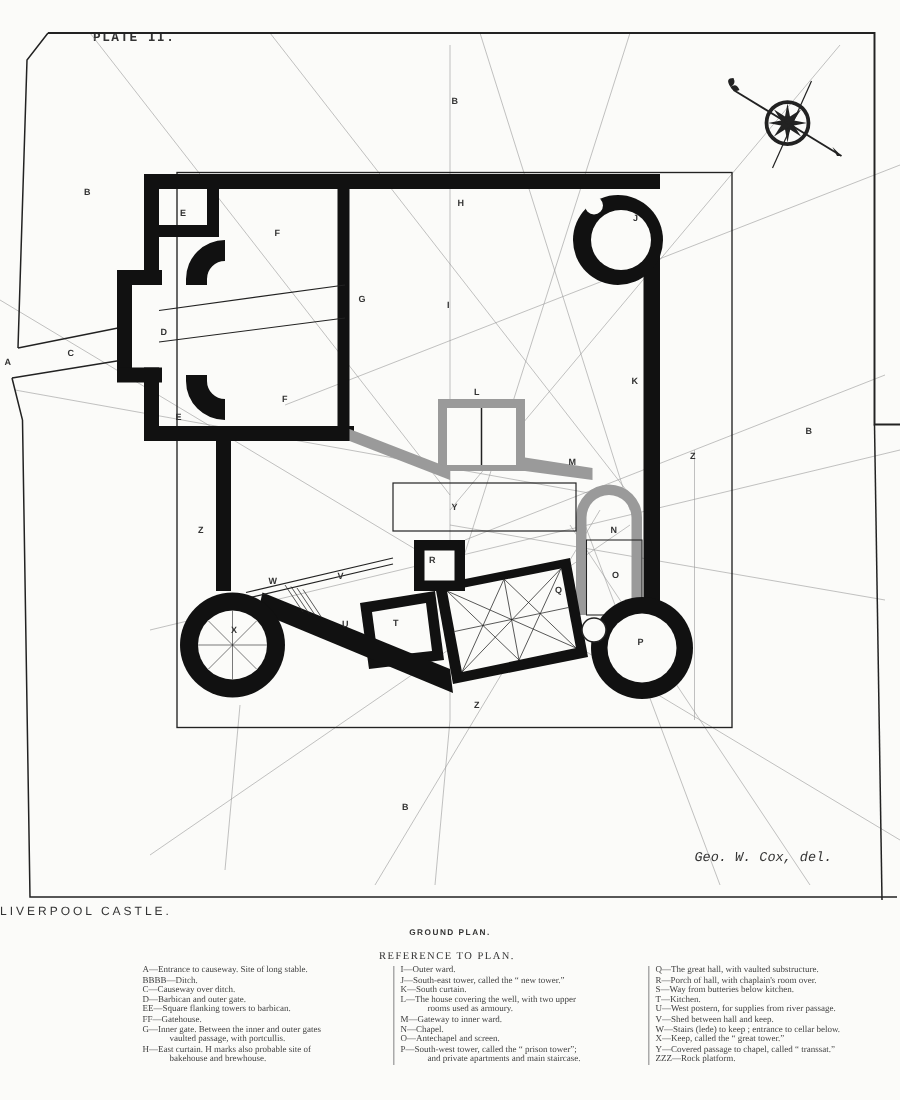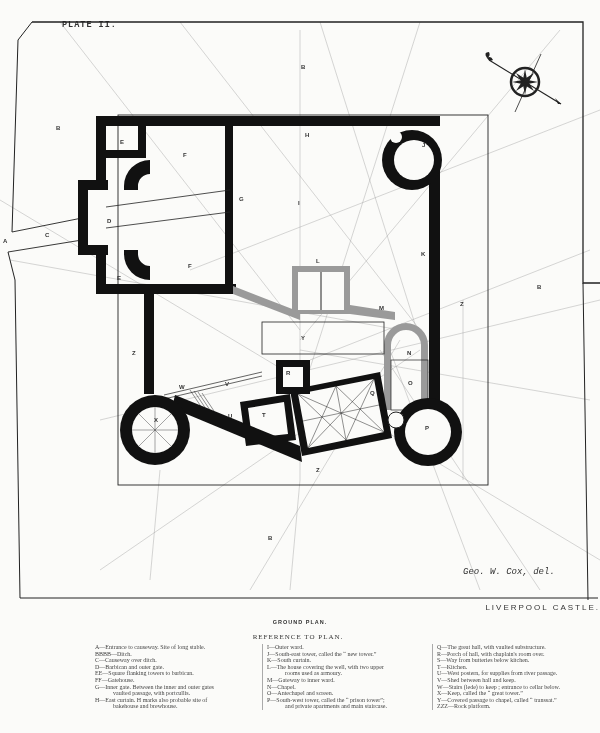--- a/index.html
+++ b/index.html
@@ -4,21 +4,21 @@
 <style>
   html, body { margin: 0; padding: 0; background: #fbfbf9; }
   body { width: 600px; height: 733px; position: relative; overflow: hidden;
          font-family: "Liberation Serif", serif; color: #222; }
   #plate-label { position: absolute; left: 62px; top: 8px; font-family: Liberation Mono, monospace;
          font-size: 8.5px; font-weight: bold; letter-spacing: 1px; color: #333; margin-top: 12px; }
   #plan { position: absolute; left: 0; top: 0; width: 600px; height: 600px; }
   .lbl { font-family: "Liberation Sans", sans-serif; font-size: 6px; font-weight: bold; fill: #333; }
   #signature { position: absolute; left: 463px; top: 567px; font-family: Liberation Mono, monospace;
          font-style: italic; font-size: 9px; color: #333; }
-  #title { position: absolute; left: 0; width: 600px; top: 603px; text-align: right;
+  #title { position: absolute; left: 0; width: 600px; top: 603px; text-align: left;
          font-family: "Liberation Sans", sans-serif; font-size: 8px; letter-spacing: 2px; color: #333; }
   #subtitle { position: absolute; left: 0; width: 600px; top: 619px; text-align: center;
          font-family: "Liberation Sans", sans-serif; font-size: 5.5px; letter-spacing: 1px; color: #333; font-weight: bold; }
   #ref-head { position: absolute; left: 0; width: 596px; top: 633px; text-align: center;
          font-family: "Liberation Serif", serif; font-size: 7px; letter-spacing: 1px; color: #333; }
   .col { position: absolute; top: 644px; font-size: 6px; line-height: 6.6px; color: #444; }
   .col div { white-space: nowrap; }
   .col .cont { padding-left: 18px; }
   #col1 { left: 95px; width: 160px; }
   #col2 { left: 262px; width: 165px; border-left: 0.6px solid #aaa; padding-left: 4px; }

